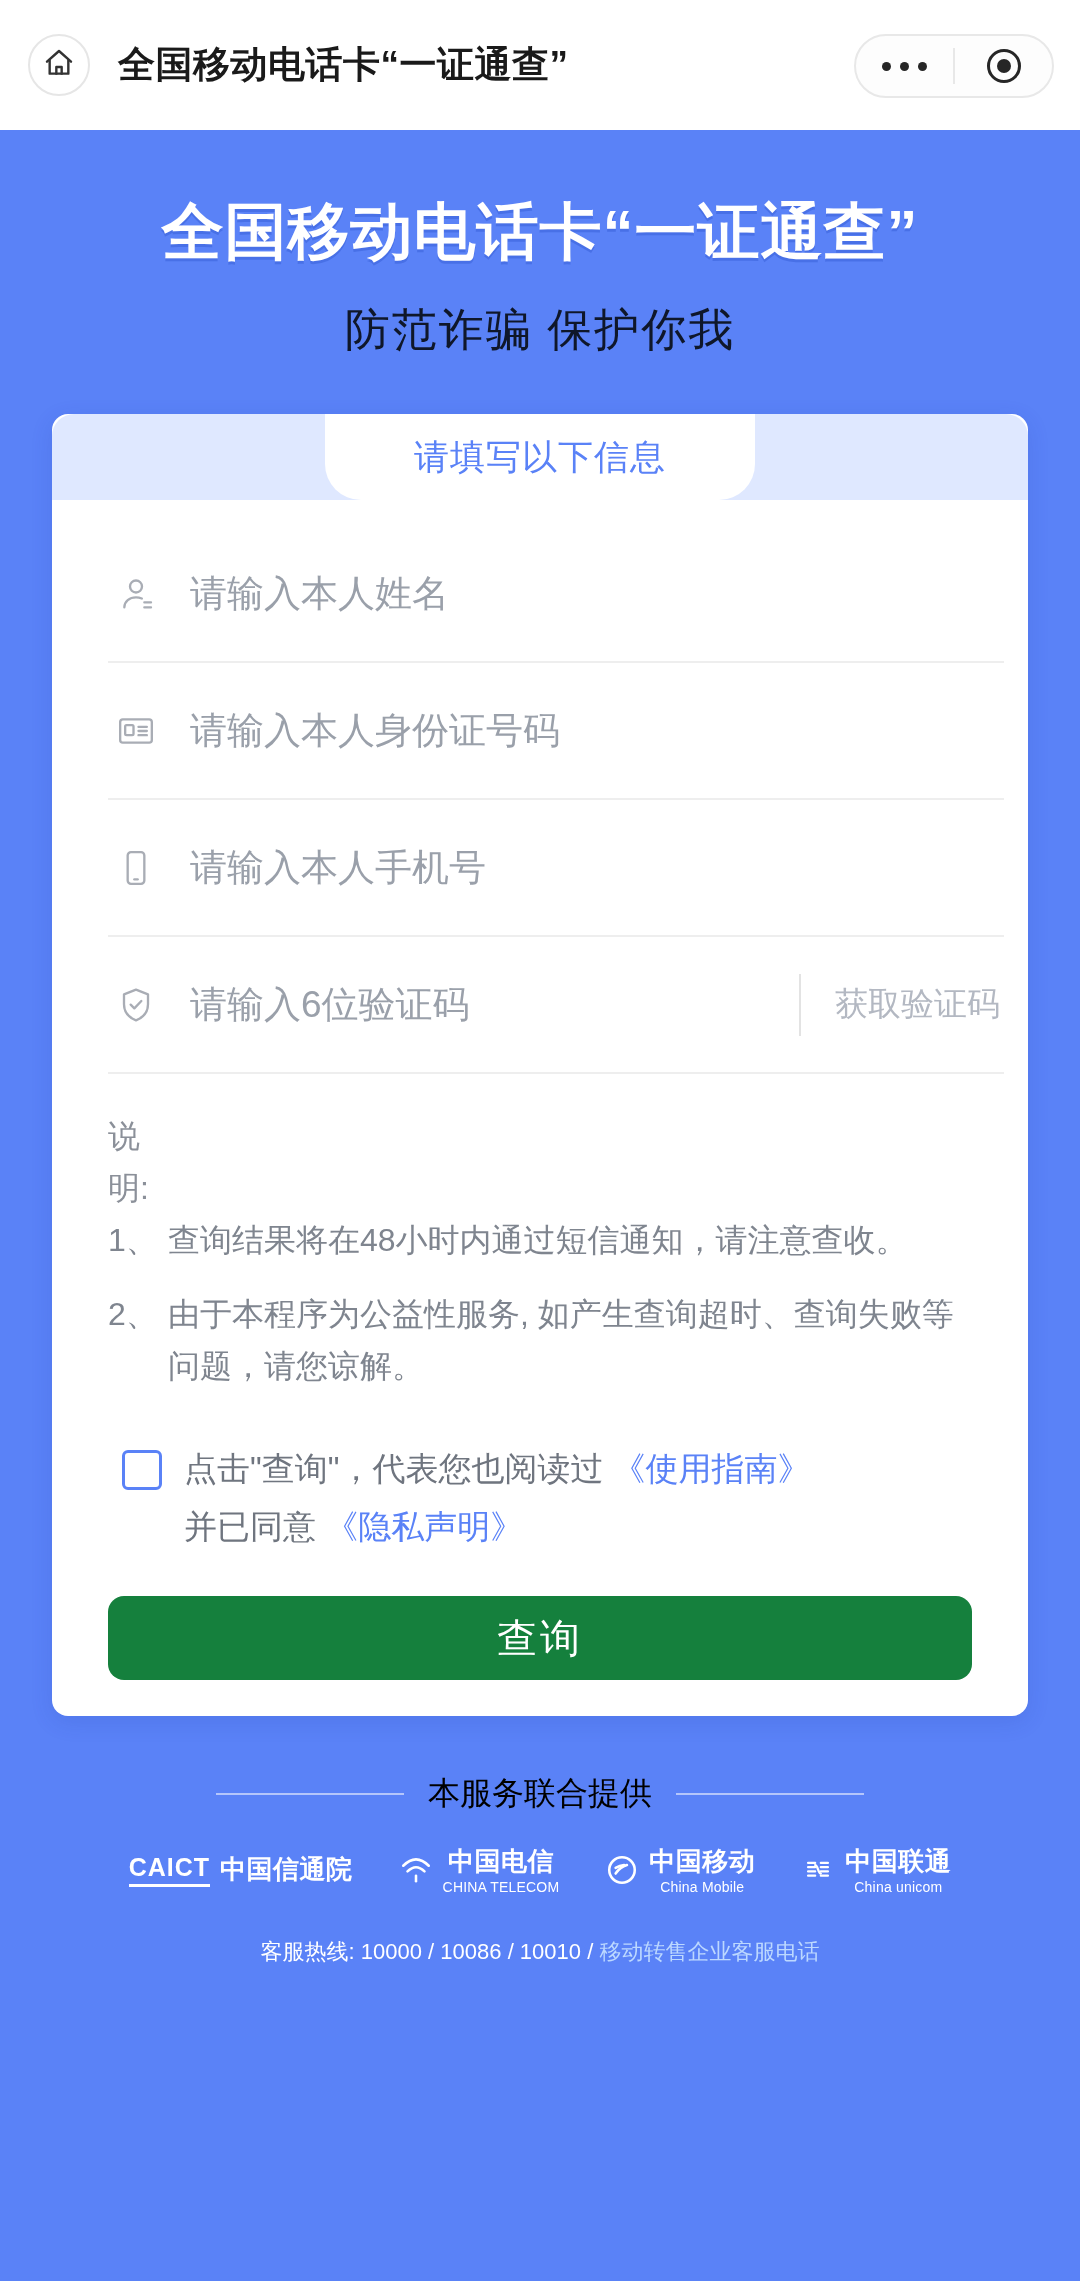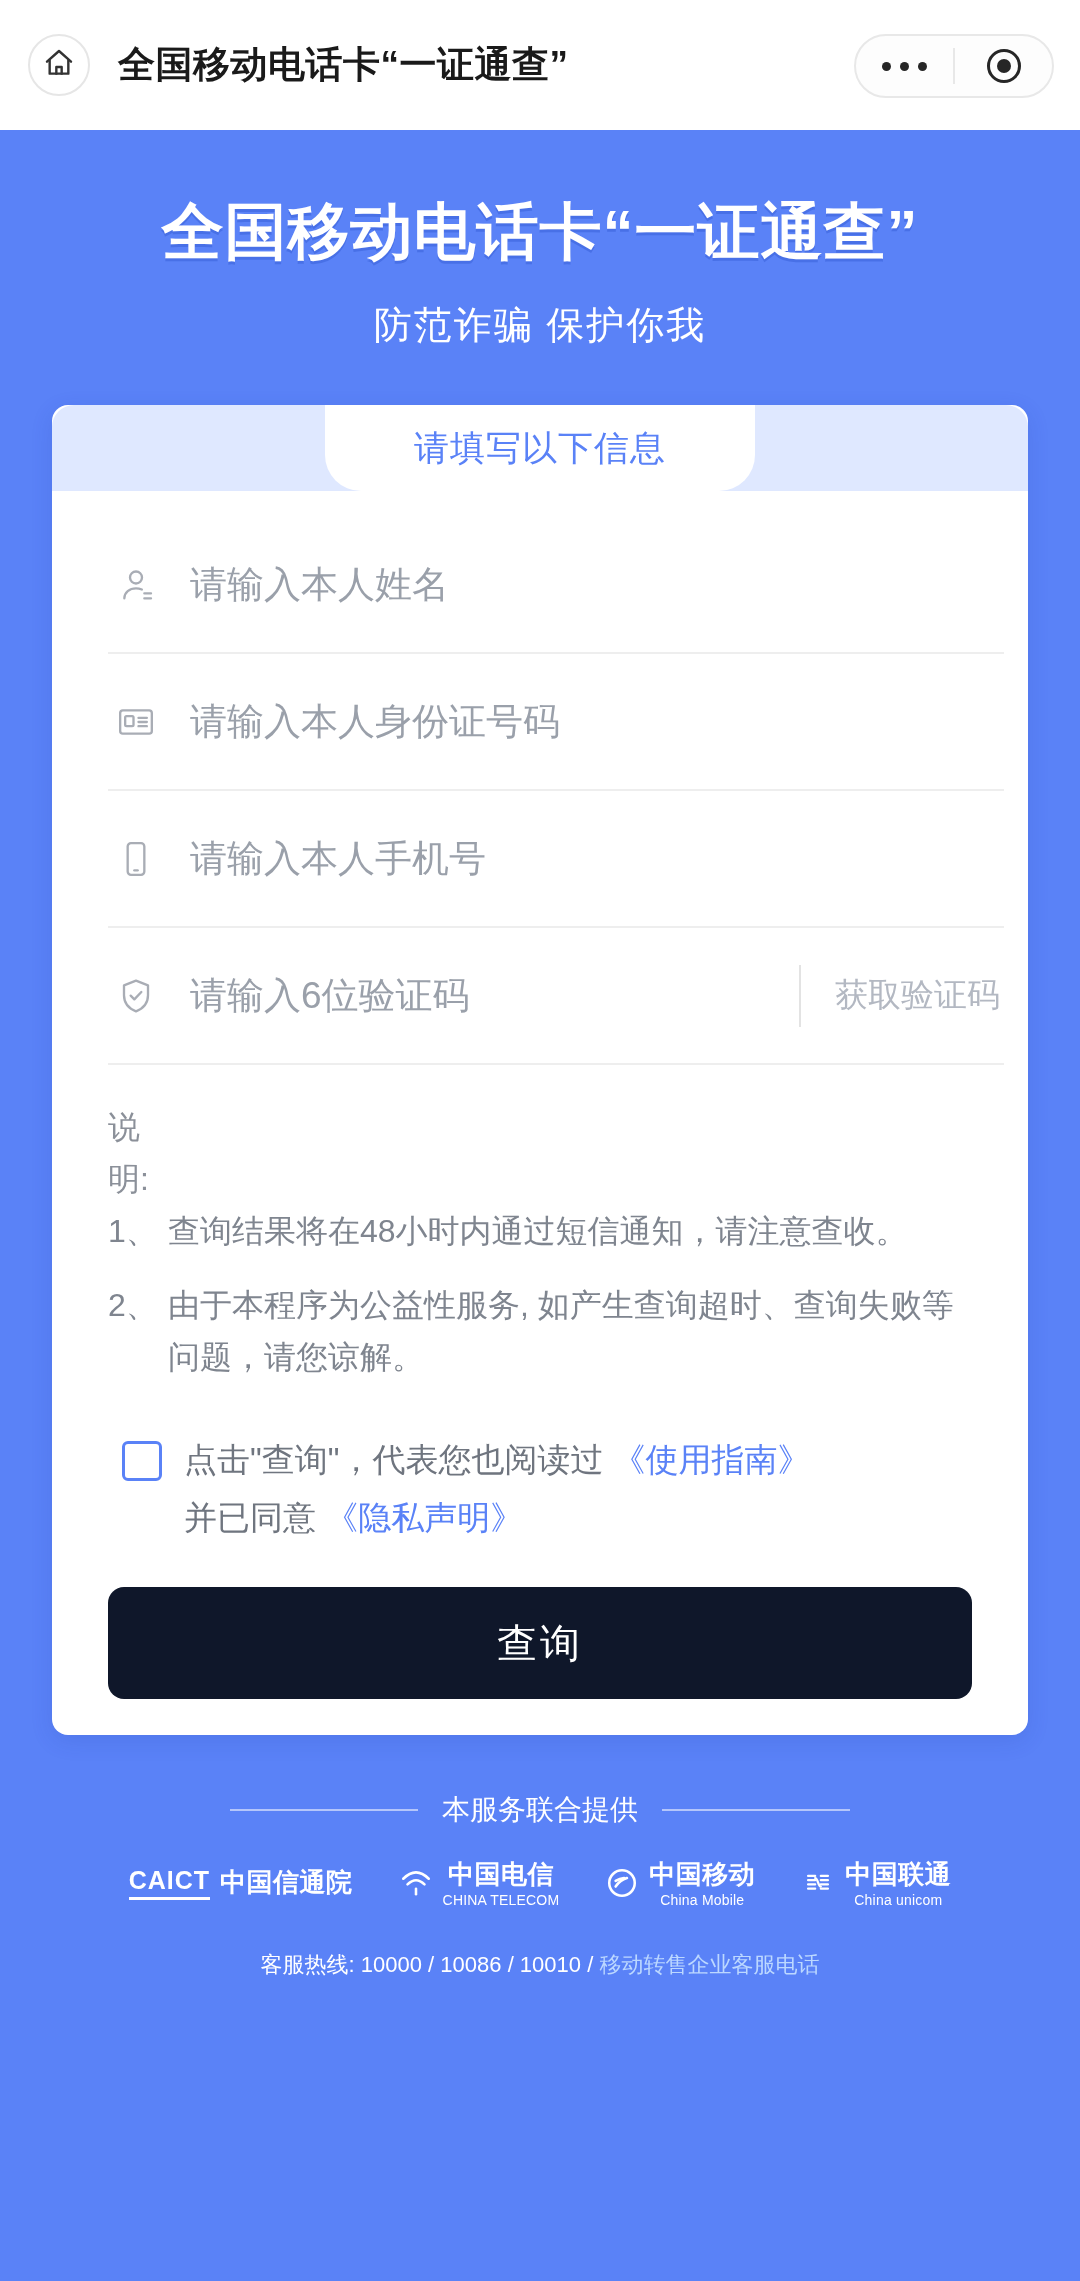--- a/index.html
+++ b/index.html
@@ -83,22 +83,22 @@
   .hero-title {
     font-size: 62px;
     font-weight: bold;
     color: #ffffff;
     letter-spacing: 1px;
     text-shadow: 0 3px 0 rgba(40,80,200,0.35);
     white-space: nowrap;
   }
   .hero-sub {
     margin-top: 26px;
-    font-size: 38px;
-    color: #ffffff;
+    font-size: 45px;
+    color: #0f172a;
     letter-spacing: 2px;
   }
 
   
   .card {
     margin: 54px 52px 0 52px;
     background: #ffffff;
     border-radius: 16px;
     position: relative;
     padding-bottom: 36px;
@@ -208,42 +208,42 @@
     margin-left: 22px;
     font-size: 33px;
     line-height: 58px;
     color: #6f757f;
   }
   .agree-text a { color: #5a82f7; text-decoration: none; }
 
   
   .submit {
     margin: 40px 56px 0 56px;
-    height: 112px;
-    background: #0f172a;
+    height: 84px;
+    background: #15803d;
     border-radius: 16px;
     display: flex;
     align-items: center;
     justify-content: center;
     font-size: 40px;
     color: #ffffff;
     letter-spacing: 3px;
   }
 
   
   .footer { margin-top: 56px; text-align: center; }
   .footer-head {
     display: flex;
     align-items: center;
     justify-content: center;
     gap: 24px;
     padding: 0 52px;
   }
   .footer-head .line { height: 2px; background: rgba(255,255,255,0.55); flex: 1; max-width: 188px; }
-  .footer-head .txt { font-size: 28px; color: #ffffff; white-space: nowrap; }
+  .footer-head .txt { font-size: 32px; color: #000000; white-space: nowrap; }
 
   .logos {
     display: flex;
     align-items: center;
     justify-content: center;
     gap: 46px;
     margin-top: 28px;
     padding: 0 40px;
   }
   .logo { display: flex; align-items: center; gap: 10px; color: #ffffff; }

